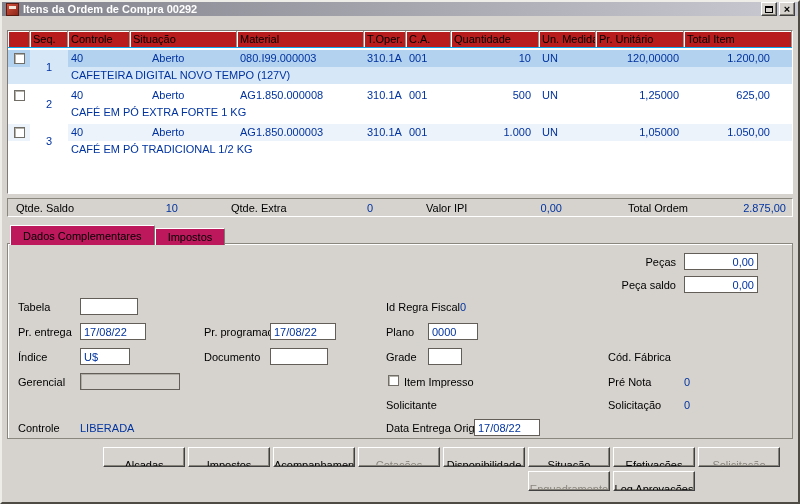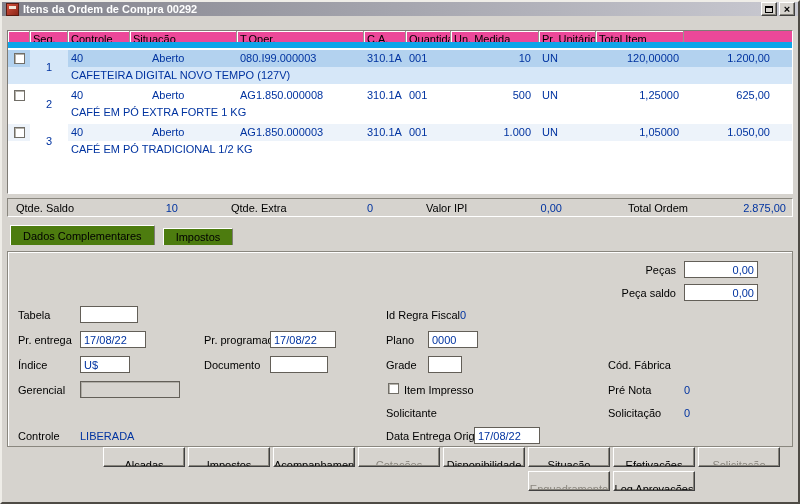--- a/index.html
+++ b/index.html
@@ -18,21 +18,21 @@
   .winbtns{display:flex;gap:2px;flex:0 0 auto;}
   .winbtn{width:16px;height:14px;background:#d6d3ce;border:1px solid;border-color:#fff #404040 #404040 #fff;
           box-shadow:inset -1px -1px 0 #87847c;display:flex;align-items:center;justify-content:center;
           font-size:11px;font-weight:bold;line-height:1;color:#000;cursor:default;}
   .max-glyph{width:8px;height:7px;border:1px solid #000;border-top-width:2px;display:block;}
 
   
   .grid-cols{display:grid;grid-template-columns:22px 38px 62px 107px 127px 42px 45px 88px 57px 88px 1fr;}
   .table-wrap{position:absolute;left:5px;top:28px;width:786px;height:164px;background:#fff;
               border:1px solid;border-color:#7e7b75 #fff #fff #7e7b75;overflow:hidden;}
-  .thead{background:#ec4899;height:17px;border-bottom:6px solid #0ea5e9;}
+  .thead{background:#b91c1c;height:17px;border-bottom:1px solid #0ea5e9;}
   .hc{font-size:11px;padding:2px 3px 0;border-right:1px solid #9a978f;box-shadow:inset 1px 1px 0 #fff;
       white-space:nowrap;overflow:hidden;}
   .tbody{padding-top:2px;}
   .titem{grid-auto-rows:17px;margin-bottom:3px;color:#0033a0;font-size:11px;}
   .c{padding:2px 3px 0;white-space:nowrap;overflow:hidden;}
   .cbcell{grid-column:1;grid-row:1;display:flex;align-items:center;justify-content:center;padding:0;}
   .seq{grid-column:2;grid-row:1/3;display:flex;align-items:center;justify-content:center;padding:0;}
   .c3{grid-column:3}.c4{grid-column:4;padding-left:22px}.c5{grid-column:5}.c6{grid-column:6}.c7{grid-column:7}
   .c8{grid-column:8;text-align:right;padding-right:8px}.c9{grid-column:9}
   .c10{grid-column:10;text-align:right;padding-right:5px}.c11{grid-column:11;text-align:right;padding-right:22px}
@@ -47,25 +47,25 @@
   
   .summary{position:absolute;left:5px;top:196px;width:786px;height:19px;background:#d6d3ce;
            border:1px solid;border-color:#8a877f #fff #fff #8a877f;font-size:11px;}
   .summary span{position:absolute;top:3px;white-space:nowrap;}
   .sv{color:#0033a0;text-align:right;}
   .s-l1{left:8px}.s-v1{left:90px;width:80px}.s-l2{left:223px}.s-v2{left:285px;width:80px}
   .s-l3{left:418px}.s-v3{left:472px;width:82px}.s-l4{left:620px}.s-v4{right:6px}
 
   
   .tabs{position:absolute;left:8px;top:223px;height:20px;display:flex;align-items:flex-end;z-index:3;}
-  .tab{height:17px;padding:2px 12px 0;font-size:11px;background:#4d7c0f;border:1px solid #7e7b75;
-       border-bottom:none;border-top-color:#fff;border-left-color:#fff;margin-right:8px;white-space:nowrap;}
+  .tab{height:17px;padding:2px 12px 0;font-size:11px;background:#be185d;border:1px solid #7e7b75;
+       border-bottom:none;border-top-color:#fff;border-left-color:#fff;margin-right:0;white-space:nowrap;}
   .tab.active{height:20px;padding-top:4px;}
   .panel{position:absolute;left:5px;top:241px;width:786px;height:196px;background:#d6d3ce;
-         border:1px solid #8a877f;box-shadow:inset 1px 1px 0 #fff;font-size:11px;z-index:1;margin-top:8px;}
+         border:1px solid #8a877f;box-shadow:inset 1px 1px 0 #fff;font-size:11px;z-index:1;}
   .panel .lbl{position:absolute;white-space:nowrap;}
   .panel .val{position:absolute;color:#0033a0;white-space:nowrap;}
   .inp{position:absolute;height:17px;border:1px solid #635f58;background:#fff;color:#0033a0;
        font-size:11px;padding:0 3px;}
   .inp.num{text-align:right;}
   .inp.dis{background:#d6d3ce;box-shadow:inset 1px 1px 0 #b0ada6;}
   .cbx{position:absolute;width:11px;height:11px;background:#fff;border:1px solid #716e67;
        box-shadow:inset 1px 1px 0 #b5b2ab;}
 
   
@@ -93,20 +93,21 @@
         </span>
     </span>
   </div>
 
   <div class="table-wrap">
     <div class="thead grid-cols">
       <div class="hc"></div>
       <div class="hc">Seq.</div>
       <div class="hc">Controle</div>
       <div class="hc">Situação</div>
+      <div class="hc">Material</div>
       <div class="hc">T.Oper.</div>
       <div class="hc">C.A.</div>
       <div class="hc">Quantidade</div>
       <div class="hc">Un. Medida</div>
       <div class="hc">Pr. Unitário</div>
       <div class="hc">Total Item</div>
     </div>
     <div class="tbody">
 
       <div class="titem grid-cols sel">

